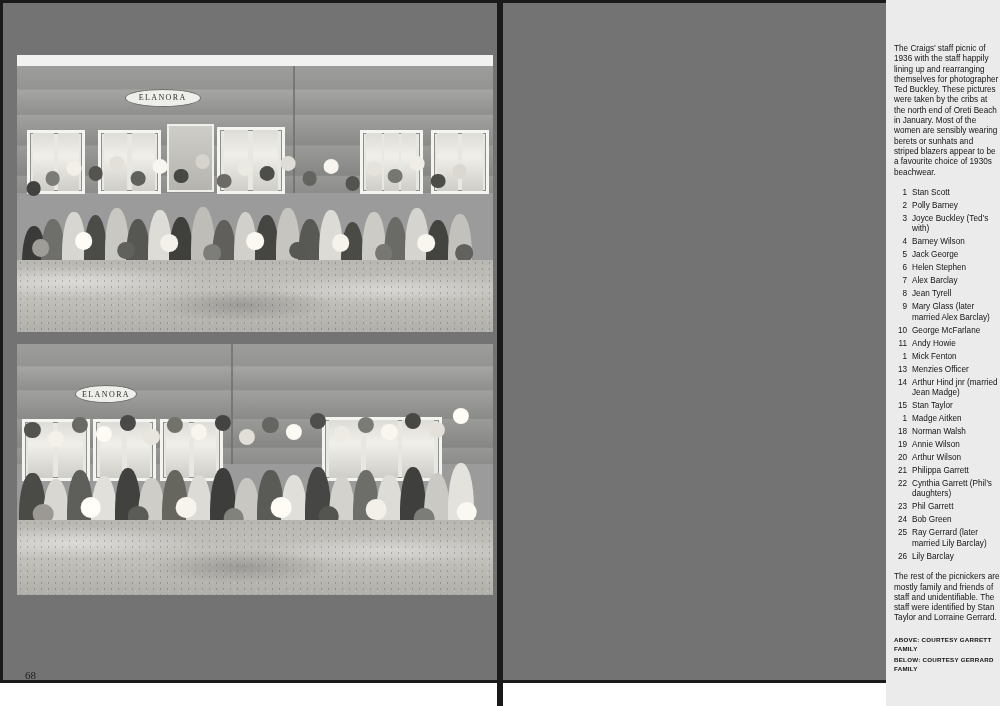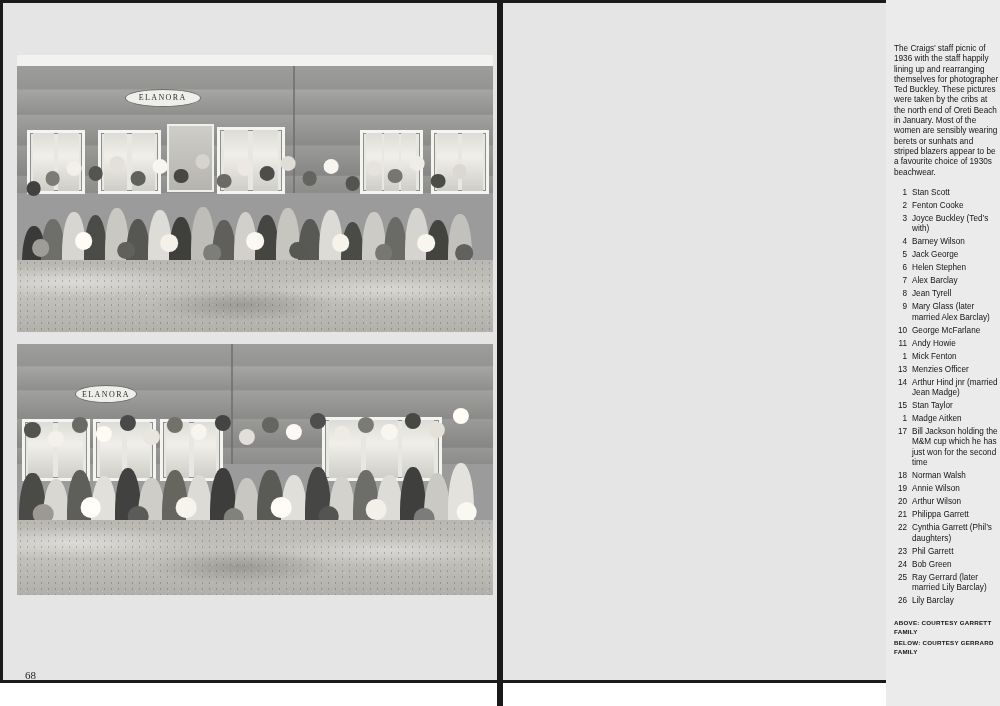--- a/index.html
+++ b/index.html
@@ -5,21 +5,21 @@
 <style>
   html,body{margin:0;padding:0;background:#ffffff;}
   body{
     width:1000px;height:706px;overflow:hidden;
     font-family:"Liberation Serif",serif;
     -webkit-font-smoothing:antialiased;
   }
   .spread{position:relative;width:1000px;height:706px;background:#ffffff;}
 
   
-  .page{position:absolute;top:0;height:683px;background:#e5e5e5;box-sizing:border-box;}
+  .page{position:absolute;top:0;height:683px;background:#737373;box-sizing:border-box;}
   .page-left{left:0;width:497px;border-left:3px solid #1a1a1a;border-top:3px solid #1a1a1a;border-bottom:3px solid #1a1a1a;}
   .page-right{left:503px;width:497px;border-right:3px solid #1a1a1a;border-top:3px solid #1a1a1a;border-bottom:3px solid #1a1a1a;}
   .gutter{position:absolute;left:497px;top:0;width:6px;height:706px;background:#1a1a1a;}
 
   
   .photo{position:absolute;overflow:hidden;background:#9b9b9b;}
   .photo-top{left:14px;top:52px;width:476px;height:277px;}
   .photo-bottom{left:14px;top:341px;width:476px;height:251px;}
 
   .ph-sky{position:absolute;left:0;top:0;right:0;height:4%;background:#f2f2f0;}
@@ -233,21 +233,21 @@
   <div class="sidebar">
     <div class="sb-inner">
       <p class="sb-caption">The Craigs’ staff picnic of 1936 with the staff happily lining up and rearranging themselves for photographer Ted Buckley. These pictures were taken by the cribs at the north end of Oreti Beach in January. Most of the women are sensibly wearing berets or sunhats and striped blazers appear to be a favourite choice of 1930s beachwear.</p>
       <ul class="sb-list">
           <li class="sb-li">
             <span class="sb-n">1</span>
             <span class="sb-name">Stan Scott</span>
           </li>
           <li class="sb-li">
             <span class="sb-n">2</span>
-            <span class="sb-name">Fenton Cooke</span>
+            <span class="sb-name">Polly Barney</span>
           </li>
           <li class="sb-li">
             <span class="sb-n">3</span>
             <span class="sb-name">Joyce Buckley (Ted’s with)</span>
           </li>
           <li class="sb-li">
             <span class="sb-n">4</span>
             <span class="sb-name">Barney Wilson</span>
           </li>
           <li class="sb-li">
@@ -292,24 +292,20 @@
           </li>
           <li class="sb-li">
             <span class="sb-n">15</span>
             <span class="sb-name">Stan Taylor</span>
           </li>
           <li class="sb-li">
             <span class="sb-n">1</span>
             <span class="sb-name">Madge Aitken</span>
           </li>
           <li class="sb-li">
-            <span class="sb-n">17</span>
-            <span class="sb-name">Bill Jackson holding the M&amp;M cup which he has just won for the second time</span>
-          </li>
-          <li class="sb-li">
             <span class="sb-n">18</span>
             <span class="sb-name">Norman Walsh</span>
           </li>
           <li class="sb-li">
             <span class="sb-n">19</span>
             <span class="sb-name">Annie Wilson</span>
           </li>
           <li class="sb-li">
             <span class="sb-n">20</span>
             <span class="sb-name">Arthur Wilson</span>
@@ -332,18 +328,19 @@
           </li>
           <li class="sb-li">
             <span class="sb-n">25</span>
             <span class="sb-name">Ray Gerrard (later married Lily Barclay)</span>
           </li>
           <li class="sb-li">
             <span class="sb-n">26</span>
             <span class="sb-name">Lily Barclay</span>
           </li>
         </ul>
+      <p class="sb-note">The rest of the picnickers are mostly family and friends of staff and unidentifiable. The staff were identified by Stan Taylor and Lorraine Gerrard.</p>
       <div class="sb-credit">ABOVE: COURTESY GARRETT FAMILY</div>
       <div class="sb-credit" style="margin-top:2px;">BELOW: COURTESY GERRARD FAMILY</div>
     </div>
   </div>
 
 </div>
 
 </body></html>

